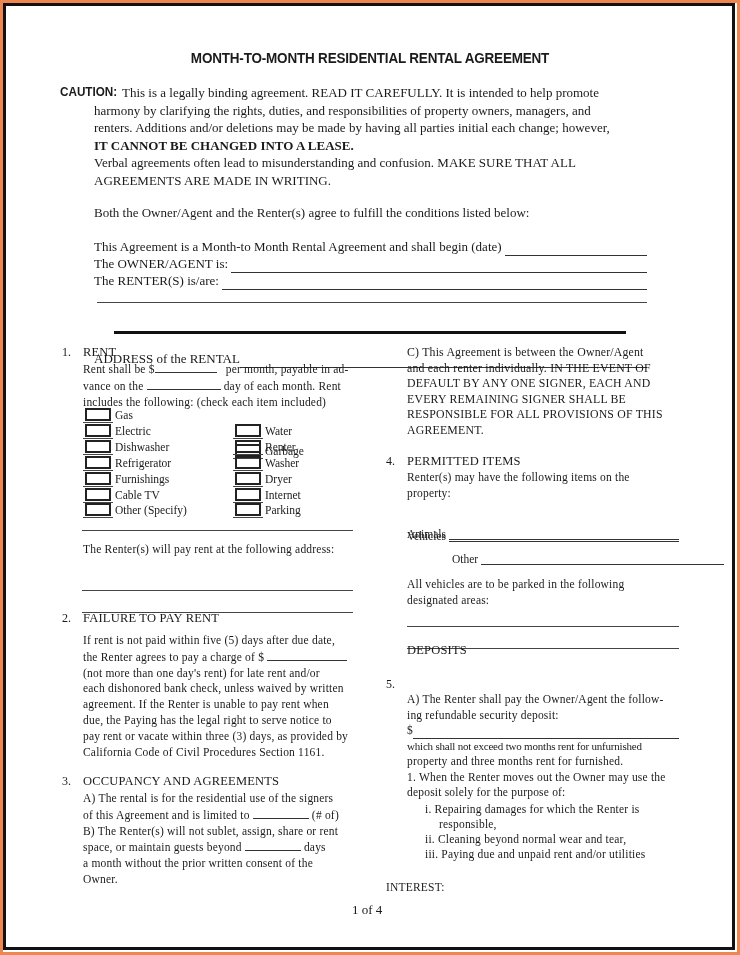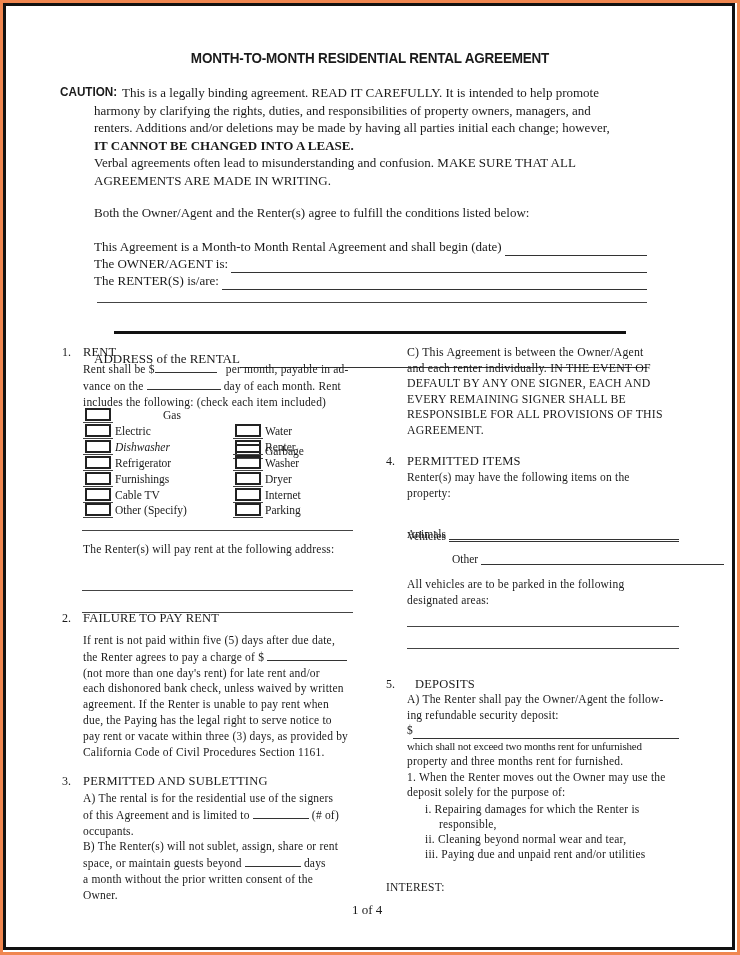--- a/index.html
+++ b/index.html
@@ -76,29 +76,29 @@
 <div class="thick-rule" style="left:114px; top:331px; width:512px; height:3px;"></div>
 
 <div class="sec-num" style="left:62px; top:345px;">1.</div>
 <div class="sec-head" style="left:83px; top:345px;">RENT</div>
 <div class="abs small" style="left:83px; top:361px; width:270px;">
   <span class="line"><span>Rent shall be $</span><span class="uline" style="width:62px;"></span> <span style="margin-left:6px;">per month, payable in ad-</span></span>
   <span class="line"><span>vance on the</span> <span class="uline" style="width:74px;"></span> <span>day of each month. Rent</span></span>
   <span class="line">includes the following: (check each item included)</span>
 </div>
 
-<div class="cb-row" style="left:85px; top:405px;gap:48px;">
+<div class="cb-row" style="left:85px; top:405px;">
     <span class="cb"></span>
     <span>Gas</span>
   </div>
 <div class="cb-row" style="left:85px; top:421px;">
     <span class="cb"></span>
     <span>Electric</span>
   </div>
-<div class="cb-row" style="left:85px; top:437px;font-style:italic;">
+<div class="cb-row" style="left:85px; top:437px;">
     <span class="cb"></span>
     <span>Dishwasher</span>
   </div>
 <div class="cb-row" style="left:85px; top:453px;">
     <span class="cb"></span>
     <span>Refrigerator</span>
   </div>
 <div class="cb-row" style="left:85px; top:469px;">
     <span class="cb"></span>
     <span>Furnishings</span>
@@ -153,25 +153,24 @@
   <span class="line"><span>the Renter agrees to pay a charge of $</span> <span class="uline" style="width:80px;"></span></span>
   <span class="line">(not more than one day's rent) for late rent and/or</span>
   <span class="line">each dishonored bank check, unless waived by written</span>
   <span class="line">agreement. If the Renter is unable to pay rent when</span>
   <span class="line">due, the Paying has the legal right to serve notice to</span>
   <span class="line">pay rent or vacate within three (3) days, as provided by</span>
   <span class="line">California Code of Civil Procedures Section 1161.</span>
 </div>
 
 <div class="sec-num" style="left:62px; top:774px;">3.</div>
-<div class="sec-head" style="left:83px; top:774px;">PERMITTED AND SUBLETTING</div>
+<div class="sec-head" style="left:83px; top:774px;">OCCUPANCY AND AGREEMENTS</div>
 <div class="abs small" style="left:83px; top:791px; width:271px;">
   <span class="line">A) The rental is for the residential use of the signers</span>
   <span class="line"><span>of this Agreement and is limited to</span> <span class="uline" style="width:56px;"></span> <span>(# of)</span></span>
-  <span class="line">occupants.</span>
   <span class="line">B) The Renter(s) will not sublet, assign, share or rent</span>
   <span class="line"><span>space, or maintain guests beyond</span> <span class="uline" style="width:56px;"></span> <span>days</span></span>
   <span class="line">a month without the prior written consent of the</span>
   <span class="line">Owner.</span>
 </div>
 
 <div class="abs small" style="left:407px; top:345px; width:272px; font-size:11.8px; line-height:15.6px;">
   <span class="line">C) This Agreement is between the Owner/Agent</span>
   <span class="line">and each renter individually. IN THE EVENT OF</span>
   <span class="line">DEFAULT BY ANY ONE SIGNER, EACH AND</span>
@@ -199,21 +198,21 @@
   <span class="fill"></span>
 </div>
 <div class="abs small" style="left:407px; top:577px;">
   <span class="line">All vehicles are to be parked in the following</span>
   <span class="line">designated areas:</span>
 </div>
 <div class="rule" style="left:407px; top:626px; width:272px;"></div>
 <div class="rule" style="left:407px; top:648px; width:272px;"></div>
 
 <div class="sec-num" style="left:386px; top:677px;">5.</div>
-<div class="sec-head" style="left:407px; top:677px;margin-left:8px;">DEPOSITS</div>
+<div class="sec-head" style="left:407px; top:643px;">DEPOSITS</div>
 <div class="abs small" style="left:407px; top:692px; width:272px; line-height:15.5px;">
   <span class="line">A) The Renter shall pay the Owner/Agent the follow-</span>
   <span class="line">ing refundable security deposit:</span>
   <span class="line" style="display:flex; align-items:flex-end;">
       <span>$</span>
       <span class="uline" style="flex:1;"></span>
     </span>
   <span class="line" style="font-size:11px; letter-spacing:-0.2px;">which shall not exceed two months rent for unfurnished</span>
   <span class="line">property and three months rent for furnished.</span>
   <span class="line">1. When the Renter moves out the Owner may use the</span>

